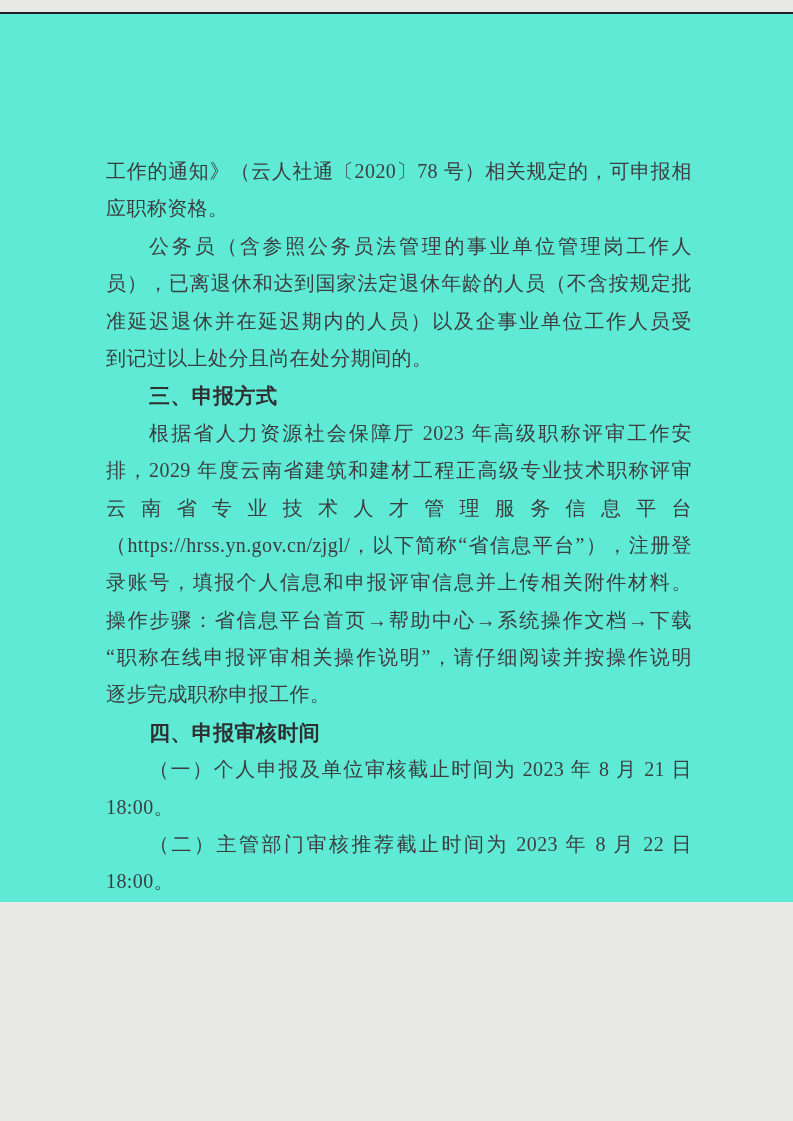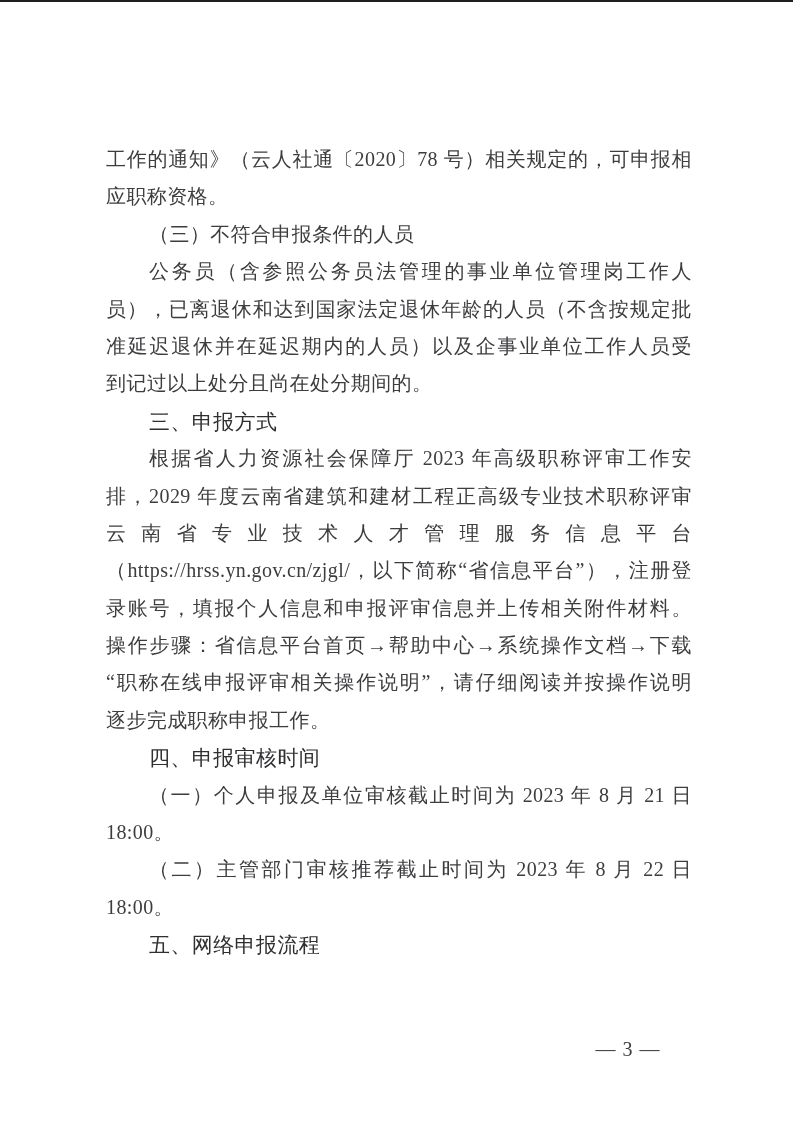--- a/index.html
+++ b/index.html
@@ -3,23 +3,23 @@
 <meta charset="utf-8">
 <style>
   html, body {
     margin: 0;
     padding: 0;
     background: #e8e8e6;
   }
   .paper {
     position: relative;
     width: 793px;
-    height: 1121px;
-    margin: 0 auto;
-    background: #ffffff;
+    height: 890px;
+    margin: 12px auto;
+    background: #5eead4;
     overflow: hidden;
     font-family: "Liberation Serif", "DejaVu Serif", serif;
     color: #3d3d40;
   }
   .scan-edge {
     position: absolute;
     top: 0;
     left: 0;
     width: 100%;
     height: 2px;
@@ -46,21 +46,21 @@
     text-align-last: left;
   }
   .line.indent {
     text-indent: 43px;
   }
   .line.tight {
     font-size: 20px;
   }
   .line.heading {
     font-family: "Liberation Sans", "DejaVu Sans", sans-serif;
-    font-weight: 400;
+    font-weight: 700;
     font-size: 21px;
     color: #2f2f32;
     text-align: center;
     text-align-last: left;
   }
   .page-number {
     position: absolute;
     top: 1038px;
     left: 578px;
     width: 100px;
@@ -71,21 +71,20 @@
   }
 </style>
 </head>
 <body>
 
 <div class="paper">
   <div class="scan-edge"></div>
   <div class="text-column">
       <div class="line body">工作的通知》（云人社通〔2020〕78 号）相关规定的，可申报相</div>
       <div class="line body last">应职称资格。</div>
-      <div class="line body indent last">（三）不符合申报条件的人员</div>
       <div class="line body indent">公务员（含参照公务员法管理的事业单位管理岗工作人</div>
       <div class="line body">员），已离退休和达到国家法定退休年龄的人员（不含按规定批</div>
       <div class="line body">准延迟退休并在延迟期内的人员）以及企事业单位工作人员受</div>
       <div class="line body last">到记过以上处分且尚在处分期间的。</div>
       <div class="line heading indent last">三、申报方式</div>
       <div class="line body indent">根据省人力资源社会保障厅 2023 年高级职称评审工作安</div>
       <div class="line body">排，2029 年度云南省建筑和建材工程正高级专业技术职称评审</div>
       <div class="line body">云南省专业技术人才管理服务信息平台</div>
       <div class="line body tight">（https://hrss.yn.gov.cn/zjgl/，以下简称“省信息平台”），注册登</div>
       <div class="line body">录账号，填报个人信息和申报评审信息并上传相关附件材料。</div>

